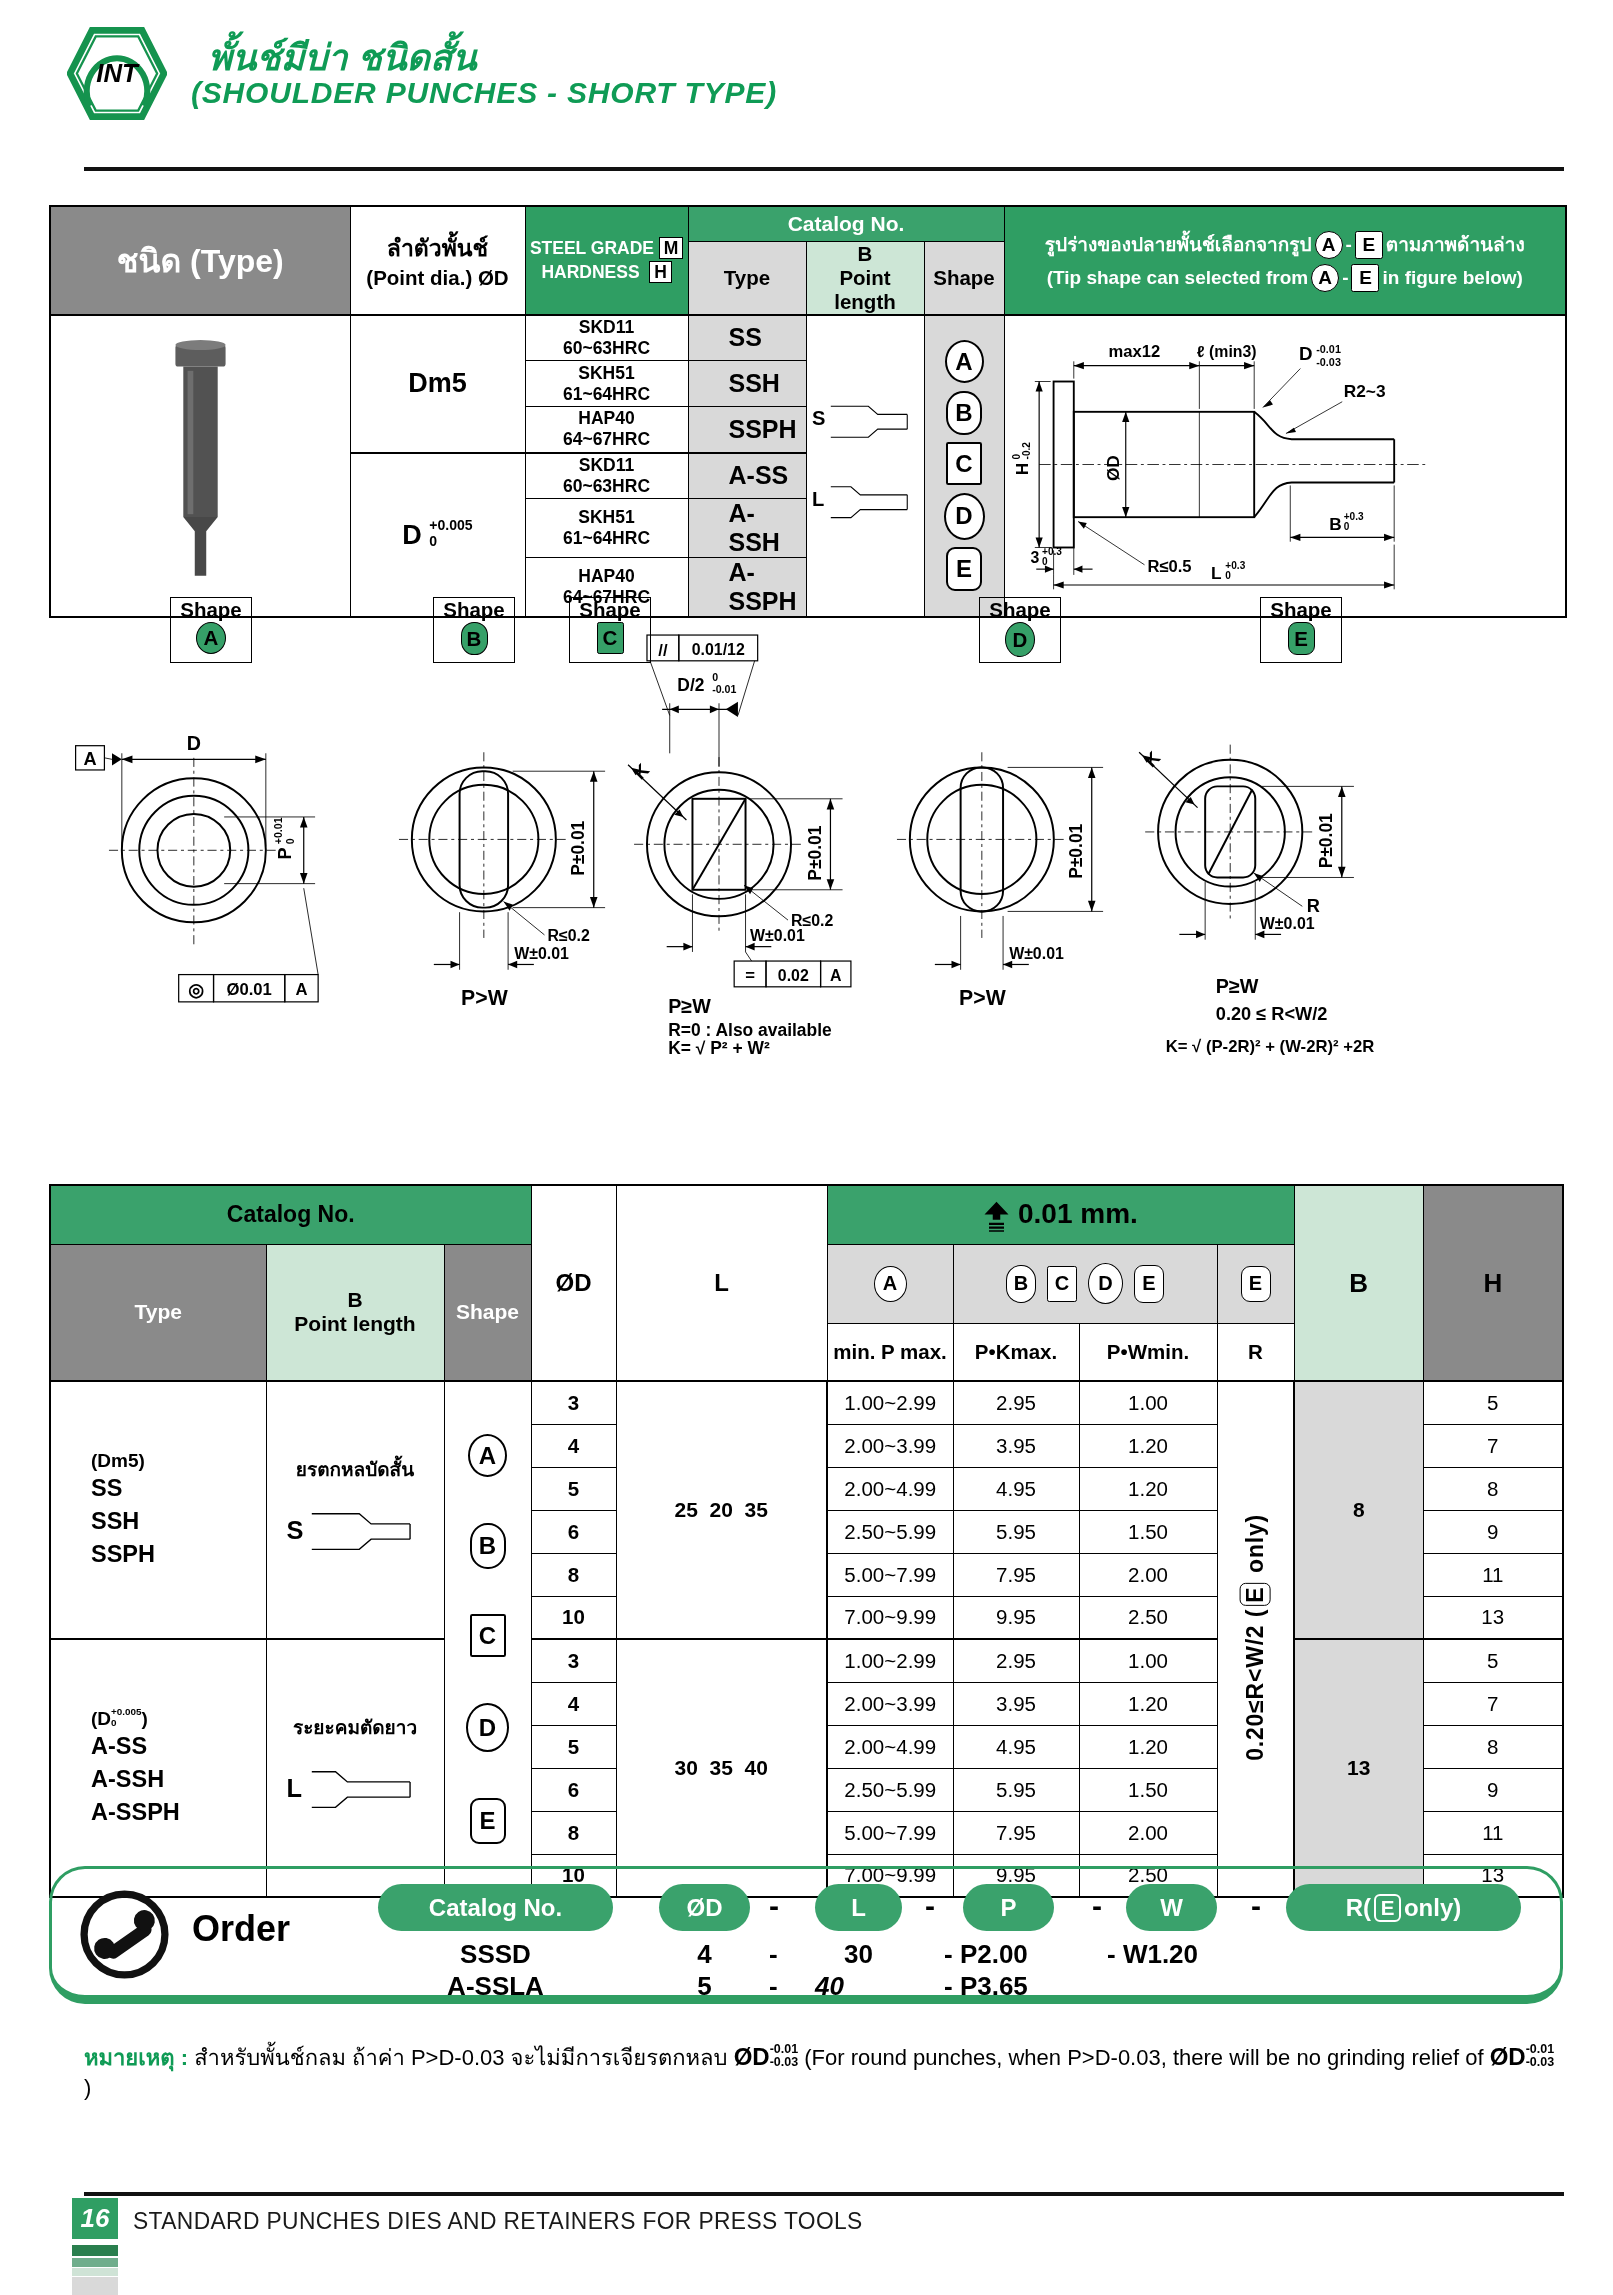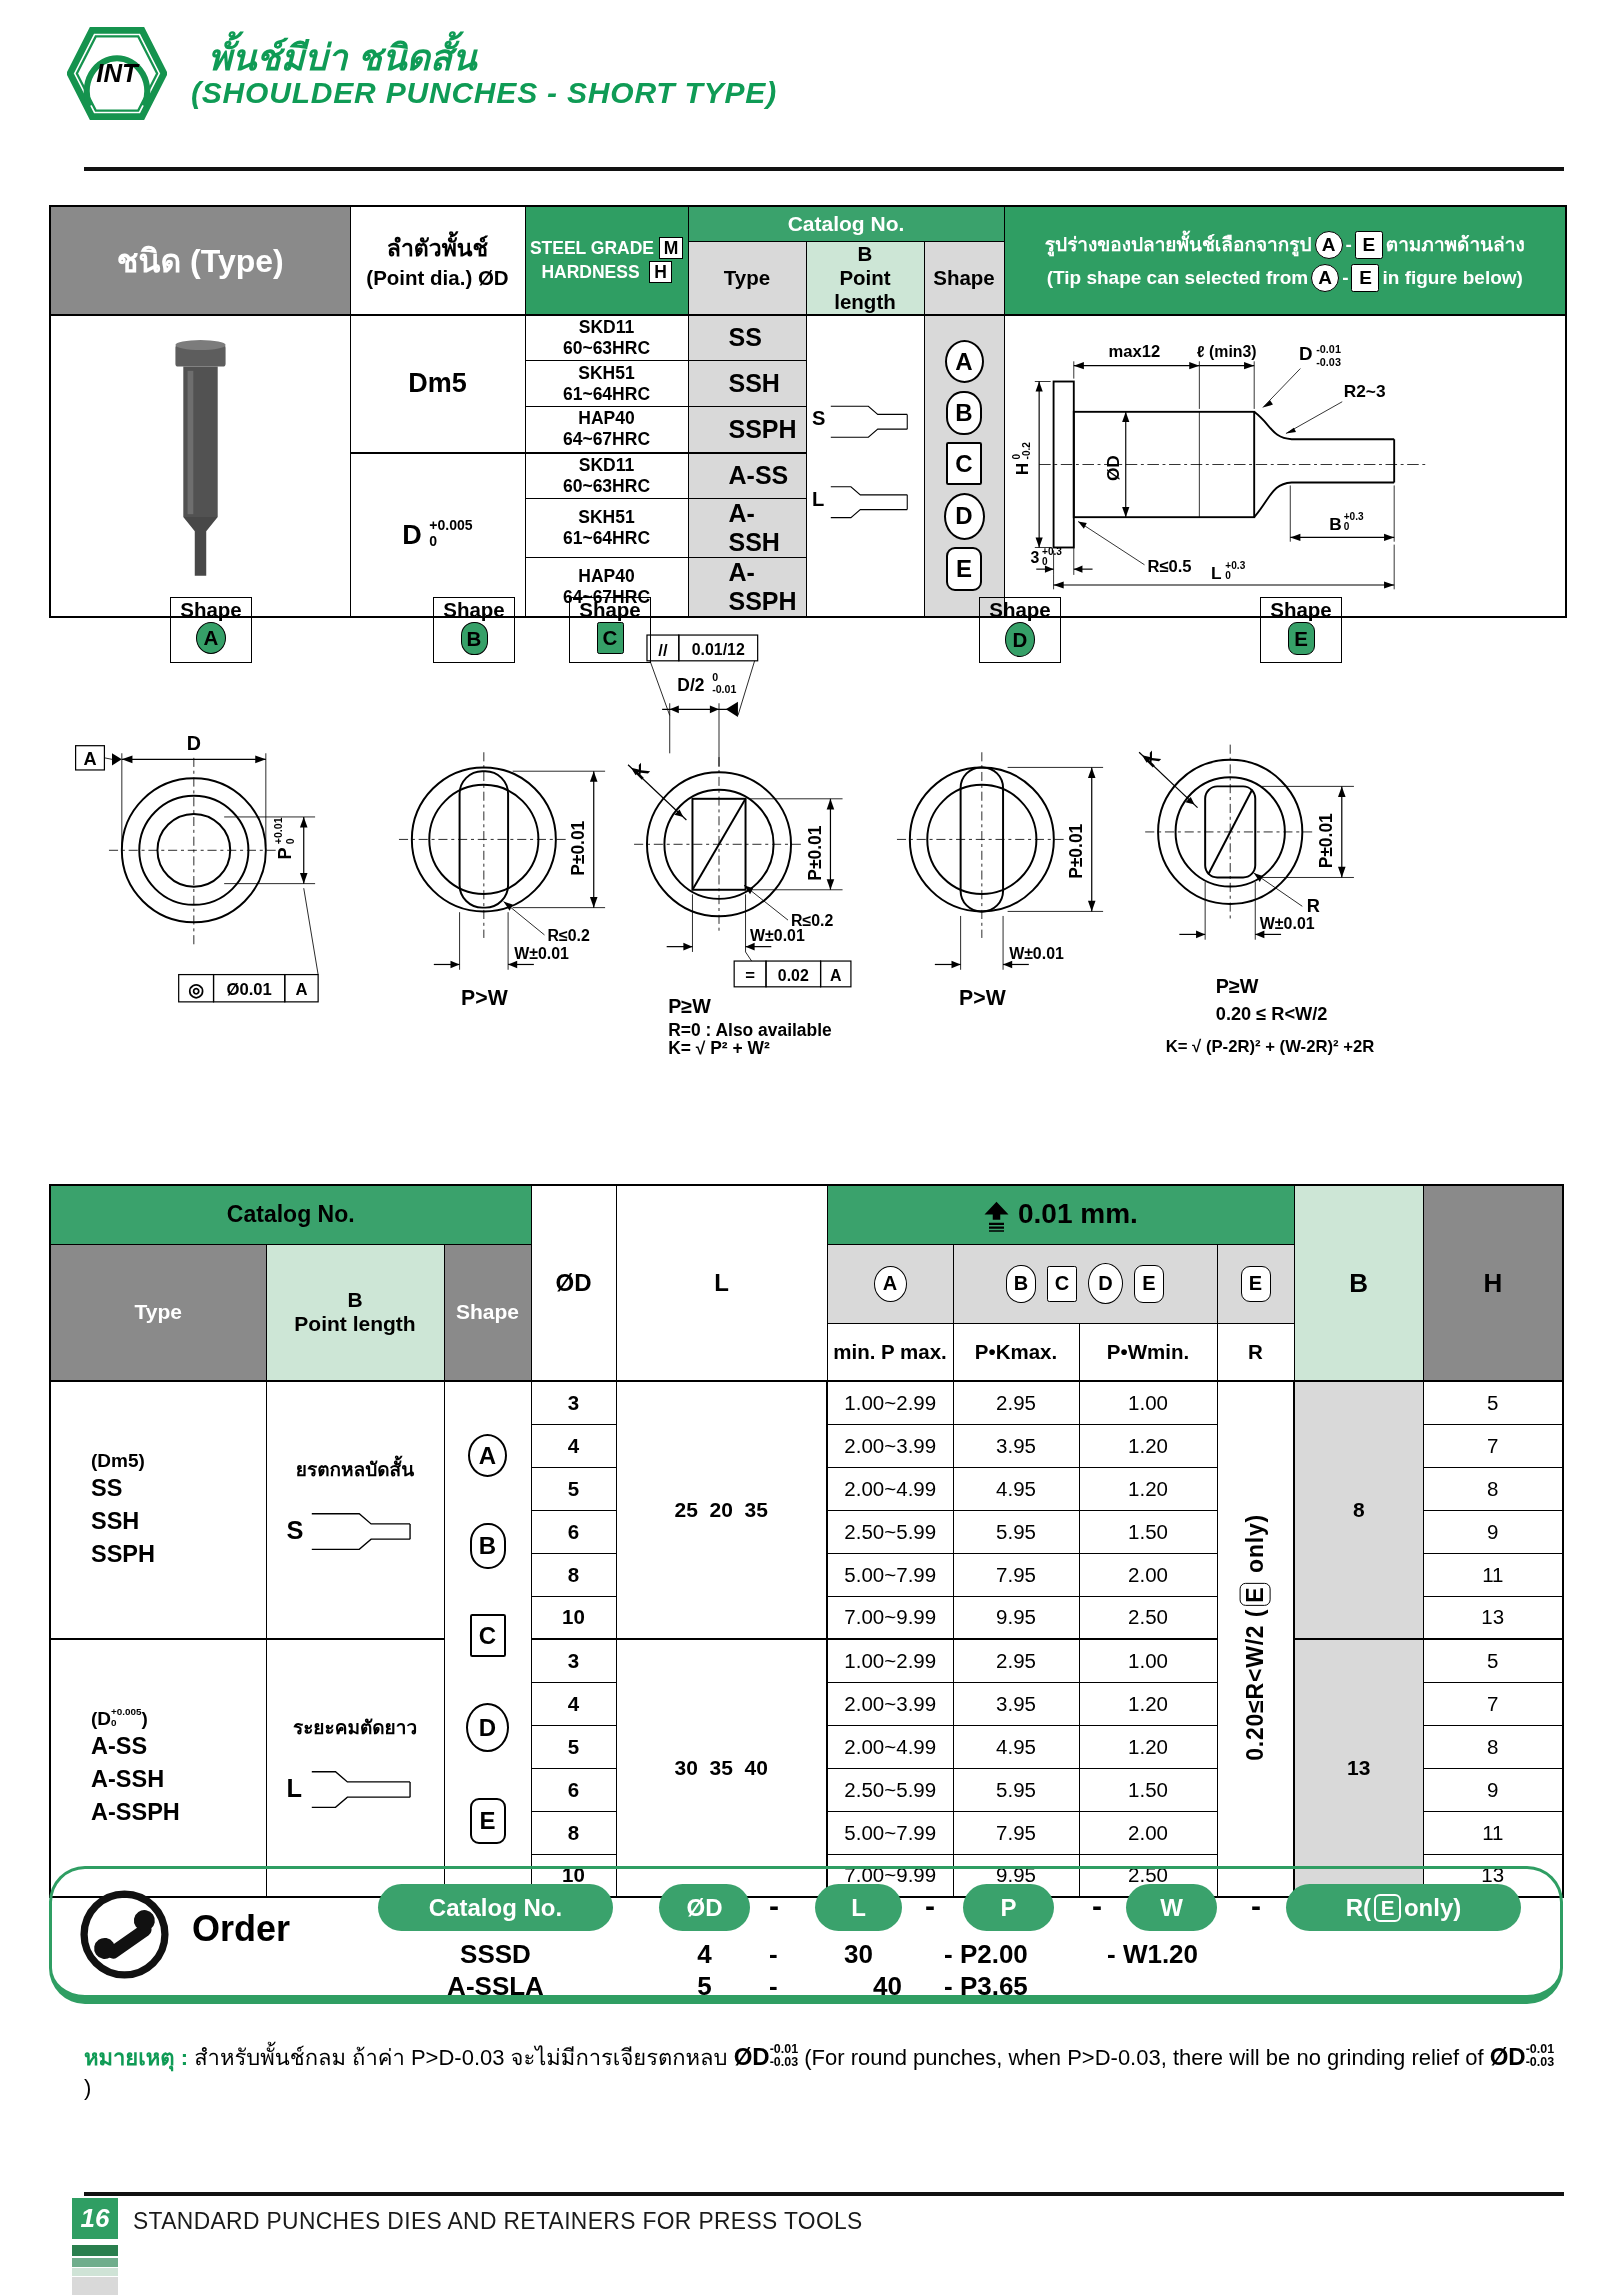--- a/index.html
+++ b/index.html
@@ -664,21 +664,21 @@
     </div>
   <div class="exCell" style="left:326px;width:235px;top:70px;text-align:center;">SSSD</div>
   <div class="exCell" style="left:607px;width:91px;top:70px;text-align:center;">4</div>
   <div class="exCell" style="left:717px;top:70px;">-</div>
   <div class="exCell" style="left:763px;width:87px;top:70px;text-align:center;">30</div>
   <div class="exCell" style="left:892px;top:70px;">- P2.00</div>
   <div class="exCell" style="left:1055px;top:70px;">- W1.20</div>
   <div class="exCell" style="left:326px;width:235px;top:102px;text-align:center;">A-SSLA</div>
   <div class="exCell" style="left:607px;width:91px;top:102px;text-align:center;">5</div>
   <div class="exCell" style="left:717px;top:102px;">-</div>
-  <div class="exCell" style="left:763px;width:87px;top:102px;text-align:right;">40</div>
+  <div class="exCell" style="left:763px;width:87px;top:102px;text-align:left;font-style:italic;">40</div>
   <div class="exCell" style="left:892px;top:102px;">- P3.65</div>
   <div class="exCell" style="left:1055px;top:102px;"></div>
 </div>
 
 <div class="abs" style="left:84px;top:2040px;font-size:22px;width:1480px;">
   <span class="greenTxt" style="font-weight:bold;">หมายเหตุ :</span>
   <span>สำหรับพั้นช์กลม ถ้าค่า P&gt;D-0.03 จะไม่มีการเจียรตกหลบ</span>
   <span style="font-weight:bold;font-size:24px;"><span>ØD</span><span class="stack">-0.01
 -0.03</span></span>
   <span>(For round punches, when P&gt;D-0.03, there will be no grinding relief of</span>

